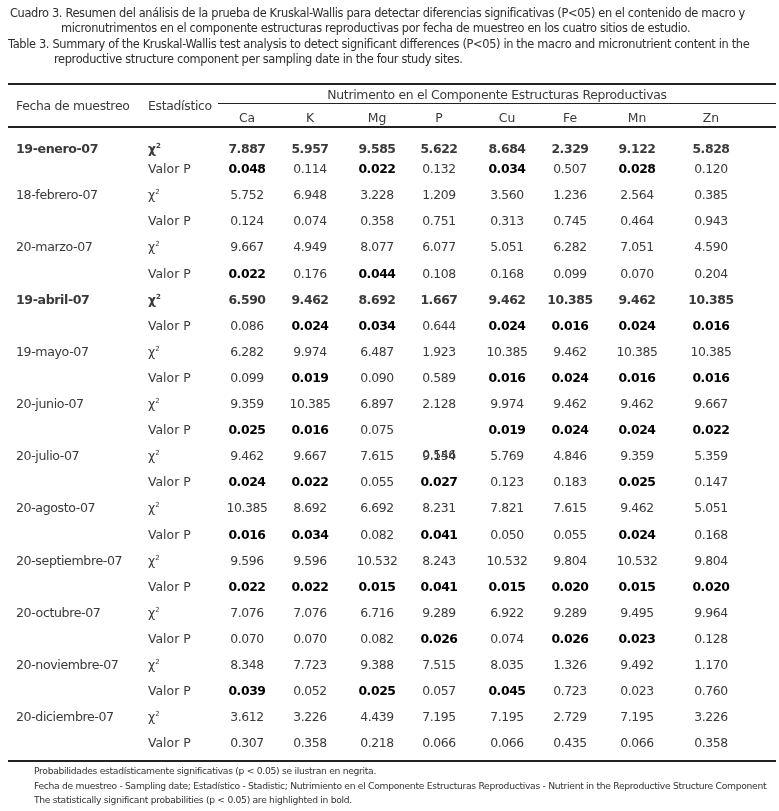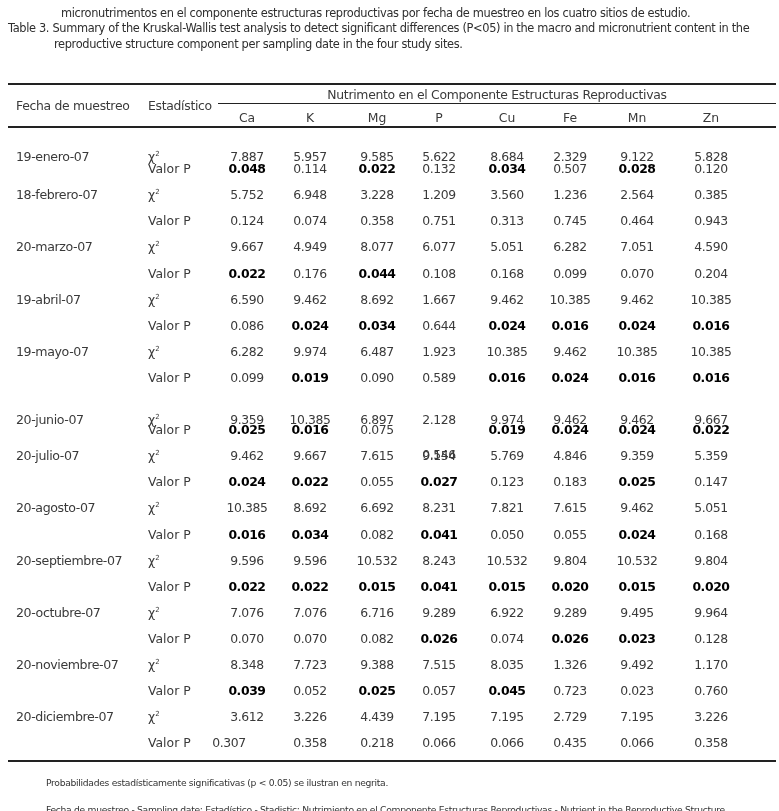--- a/index.html
+++ b/index.html
@@ -36,26 +36,27 @@
   .cell-date { position: absolute; left: 16px; top: 4px; font-size: 12.6px; letter-spacing: -0.4px; color: #3a3a3a; }
   .cell-stat { position: absolute; left: 148px; top: 4px; font-size: 12.4px; color: #3a3a3a; }
   .cell-stat sup { font-size: 7px; vertical-align: 5px; }
   .cell-val { position: absolute; top: 4px; width: 60px; text-align: center; font-size: 12.4px; letter-spacing: -0.4px; color: #3a3a3a; }
   .cell-val.bold { font-weight: bold; color: #000; }
 
   .notes {
     position: absolute; left: 10px; top: 764px; width: 765px;
     font-size: 9.2px; line-height: 14.5px; letter-spacing: -0.3px; color: #333;
   }
-  .notes p { margin: 12px; padding-left: 24px; }
+  .notes p { margin: 0; padding-left: 24px; }
 </style>
 </head>
 <body>
 
 <div class="caption">
+  <p class="es1">Cuadro 3. Resumen del análisis de la prueba de Kruskal-Wallis para detectar diferencias significativas (P&lt;05) en el contenido de macro y</p>
   <p class="indent">micronutrimentos en el componente estructuras reproductivas por fecha de muestreo en los cuatro sitios de estudio.</p>
   <p>Table 3. Summary of the Kruskal-Wallis test analysis to detect significant differences (P&lt;05) in the macro and micronutrient content in the</p>
   <p class="indent2">reproductive structure component per sampling date in the four study sites.</p>
 </div>
 
 <div class="rule top"></div>
 <div class="hdr hdr-fecha">Fecha de muestreo</div>
 <div class="hdr hdr-est">Estadístico</div>
 <div class="hdr hdr-group">Nutrimento en el Componente Estructuras Reproductivas</div>
 <div class="rule sub"></div>
@@ -65,21 +66,21 @@
     <div class="col-head" style="left: 347px;">Mg</div>
     <div class="col-head" style="left: 409px;">P</div>
     <div class="col-head" style="left: 477px;">Cu</div>
     <div class="col-head" style="left: 540px;">Fe</div>
     <div class="col-head" style="left: 607px;">Mn</div>
     <div class="col-head" style="left: 681px;">Zn</div>
   </div>
 <div class="rule head"></div>
 
 <div id="table-body">
-    <div class="row" style="top: 145px;">
+    <div class="row" style="top: 137px; font-weight: bold;">
       <span class="cell-date">19-enero-07</span>
       <span class="cell-stat"><span>χ</span><sup>2</sup></span>
       <span class="cell-val" style="left: 217px;">7.887</span>
       <span class="cell-val" style="left: 280px;">5.957</span>
       <span class="cell-val" style="left: 347px;">9.585</span>
       <span class="cell-val" style="left: 409px;">5.622</span>
       <span class="cell-val" style="left: 477px;">8.684</span>
       <span class="cell-val" style="left: 540px;">2.329</span>
       <span class="cell-val" style="left: 607px;">9.122</span>
       <span class="cell-val" style="left: 681px;">5.828</span>
@@ -134,21 +135,21 @@
       <span class="cell-stat">Valor P</span>
       <span class="cell-val bold" style="left: 217px;">0.022</span>
       <span class="cell-val" style="left: 280px;">0.176</span>
       <span class="cell-val bold" style="left: 347px;">0.044</span>
       <span class="cell-val" style="left: 409px;">0.108</span>
       <span class="cell-val" style="left: 477px;">0.168</span>
       <span class="cell-val" style="left: 540px;">0.099</span>
       <span class="cell-val" style="left: 607px;">0.070</span>
       <span class="cell-val" style="left: 681px;">0.204</span>
     </div>
-    <div class="row" style="top: 287.6px;">
+    <div class="row" style="top: 287.6px; font-weight: bold;">
       <span class="cell-date">19-abril-07</span>
       <span class="cell-stat"><span>χ</span><sup>2</sup></span>
       <span class="cell-val" style="left: 217px;">6.590</span>
       <span class="cell-val" style="left: 280px;">9.462</span>
       <span class="cell-val" style="left: 347px;">8.692</span>
       <span class="cell-val" style="left: 409px;">1.667</span>
       <span class="cell-val" style="left: 477px;">9.462</span>
       <span class="cell-val" style="left: 540px;">10.385</span>
       <span class="cell-val" style="left: 607px;">9.462</span>
       <span class="cell-val" style="left: 681px;">10.385</span>
@@ -180,21 +181,21 @@
       <span class="cell-stat">Valor P</span>
       <span class="cell-val" style="left: 217px;">0.099</span>
       <span class="cell-val bold" style="left: 280px;">0.019</span>
       <span class="cell-val" style="left: 347px;">0.090</span>
       <span class="cell-val" style="left: 409px;">0.589</span>
       <span class="cell-val bold" style="left: 477px;">0.016</span>
       <span class="cell-val bold" style="left: 540px;">0.024</span>
       <span class="cell-val bold" style="left: 607px;">0.016</span>
       <span class="cell-val bold" style="left: 681px;">0.016</span>
     </div>
-    <div class="row" style="top: 392px; margin-top: 16px;">
+    <div class="row" style="top: 392px;">
       <span class="cell-date">20-junio-07</span>
       <span class="cell-stat"><span>χ</span><sup>2</sup></span>
       <span class="cell-val" style="left: 217px;">9.359</span>
       <span class="cell-val" style="left: 280px;">10.385</span>
       <span class="cell-val" style="left: 347px;">6.897</span>
       <span class="cell-val" style="left: 409px;">2.128</span>
       <span class="cell-val" style="left: 477px;">9.974</span>
       <span class="cell-val" style="left: 540px;">9.462</span>
       <span class="cell-val" style="left: 607px;">9.462</span>
       <span class="cell-val" style="left: 681px;">9.667</span>
@@ -332,21 +333,21 @@
       <span class="cell-val" style="left: 280px;">3.226</span>
       <span class="cell-val" style="left: 347px;">4.439</span>
       <span class="cell-val" style="left: 409px;">7.195</span>
       <span class="cell-val" style="left: 477px;">7.195</span>
       <span class="cell-val" style="left: 540px;">2.729</span>
       <span class="cell-val" style="left: 607px;">7.195</span>
       <span class="cell-val" style="left: 681px;">3.226</span>
     </div>
     <div class="row" style="top: 731.3px;">
       <span class="cell-stat">Valor P</span>
-      <span class="cell-val" style="left: 199px;">0.307</span>
+      <span class="cell-val" style="left: 217px;">0.307</span>
       <span class="cell-val" style="left: 280px;">0.358</span>
       <span class="cell-val" style="left: 347px;">0.218</span>
       <span class="cell-val" style="left: 409px;">0.066</span>
       <span class="cell-val" style="left: 477px;">0.066</span>
       <span class="cell-val" style="left: 540px;">0.435</span>
       <span class="cell-val" style="left: 607px;">0.066</span>
       <span class="cell-val" style="left: 681px;">0.358</span>
     </div>
   </div>
 

